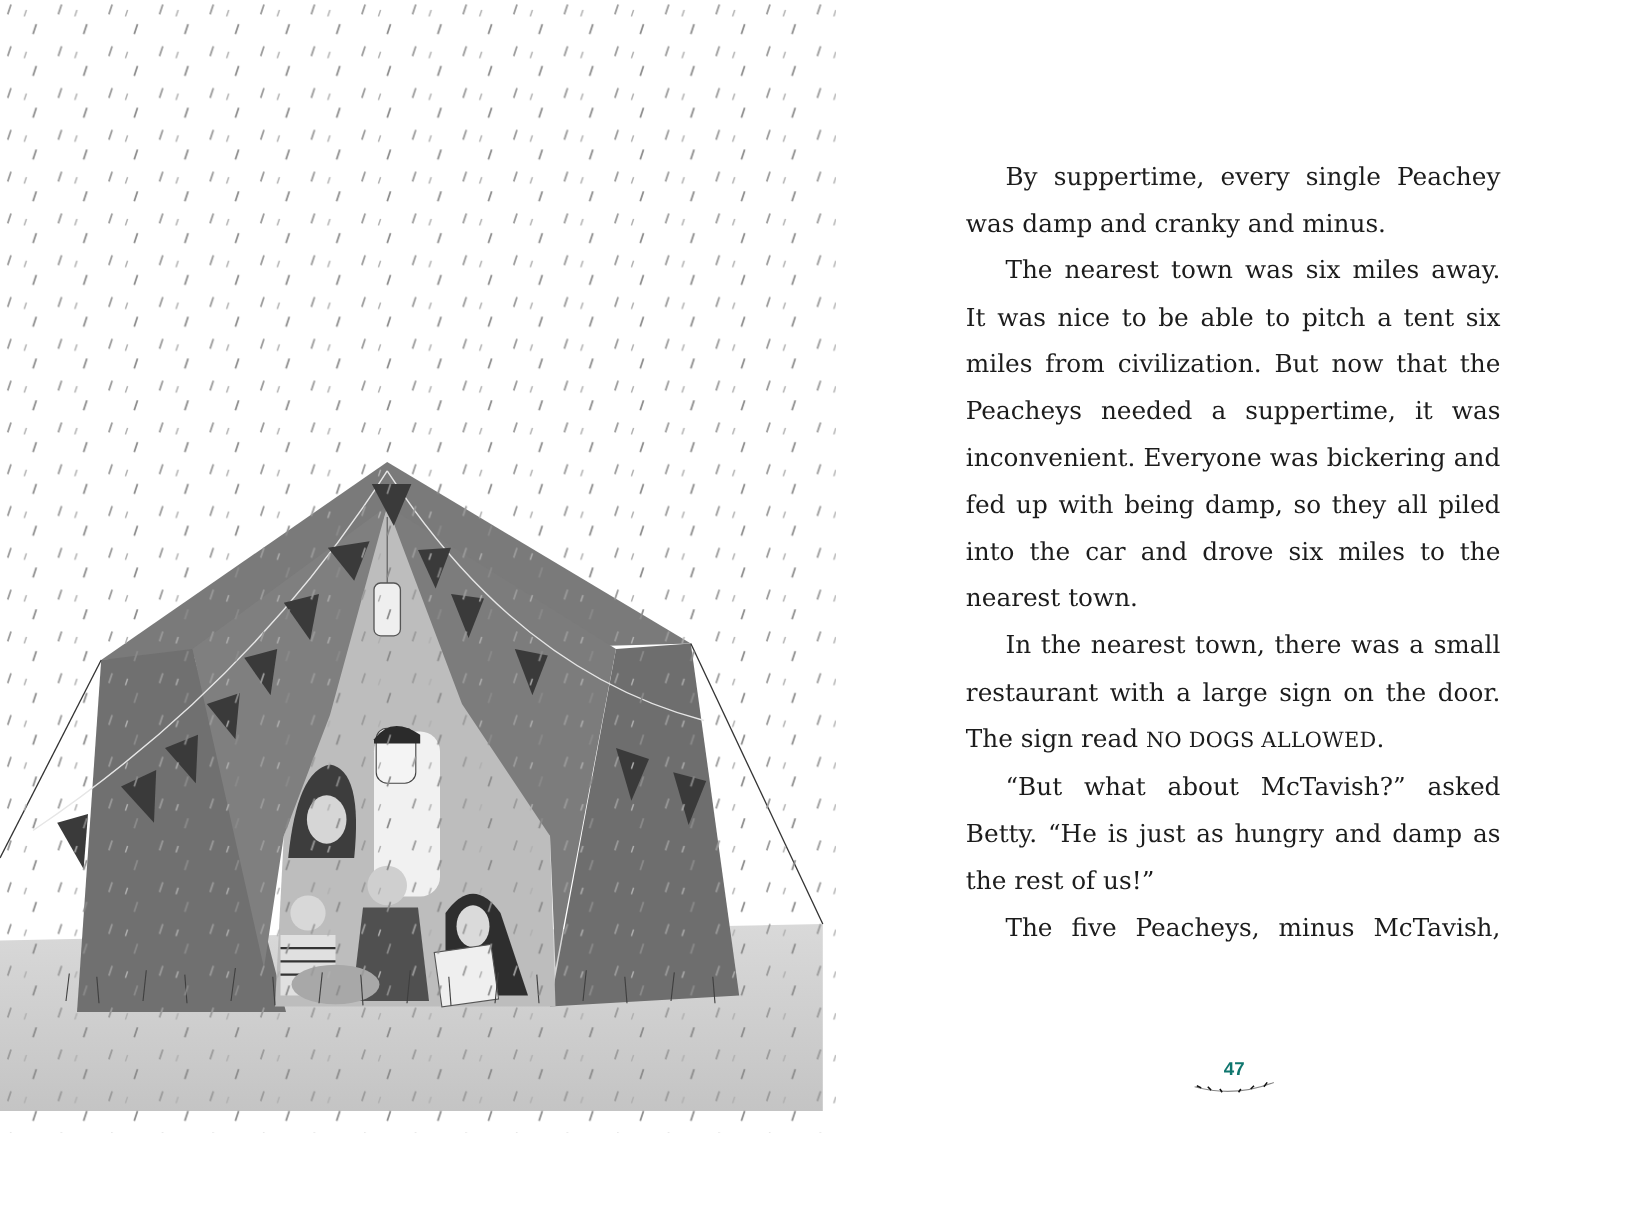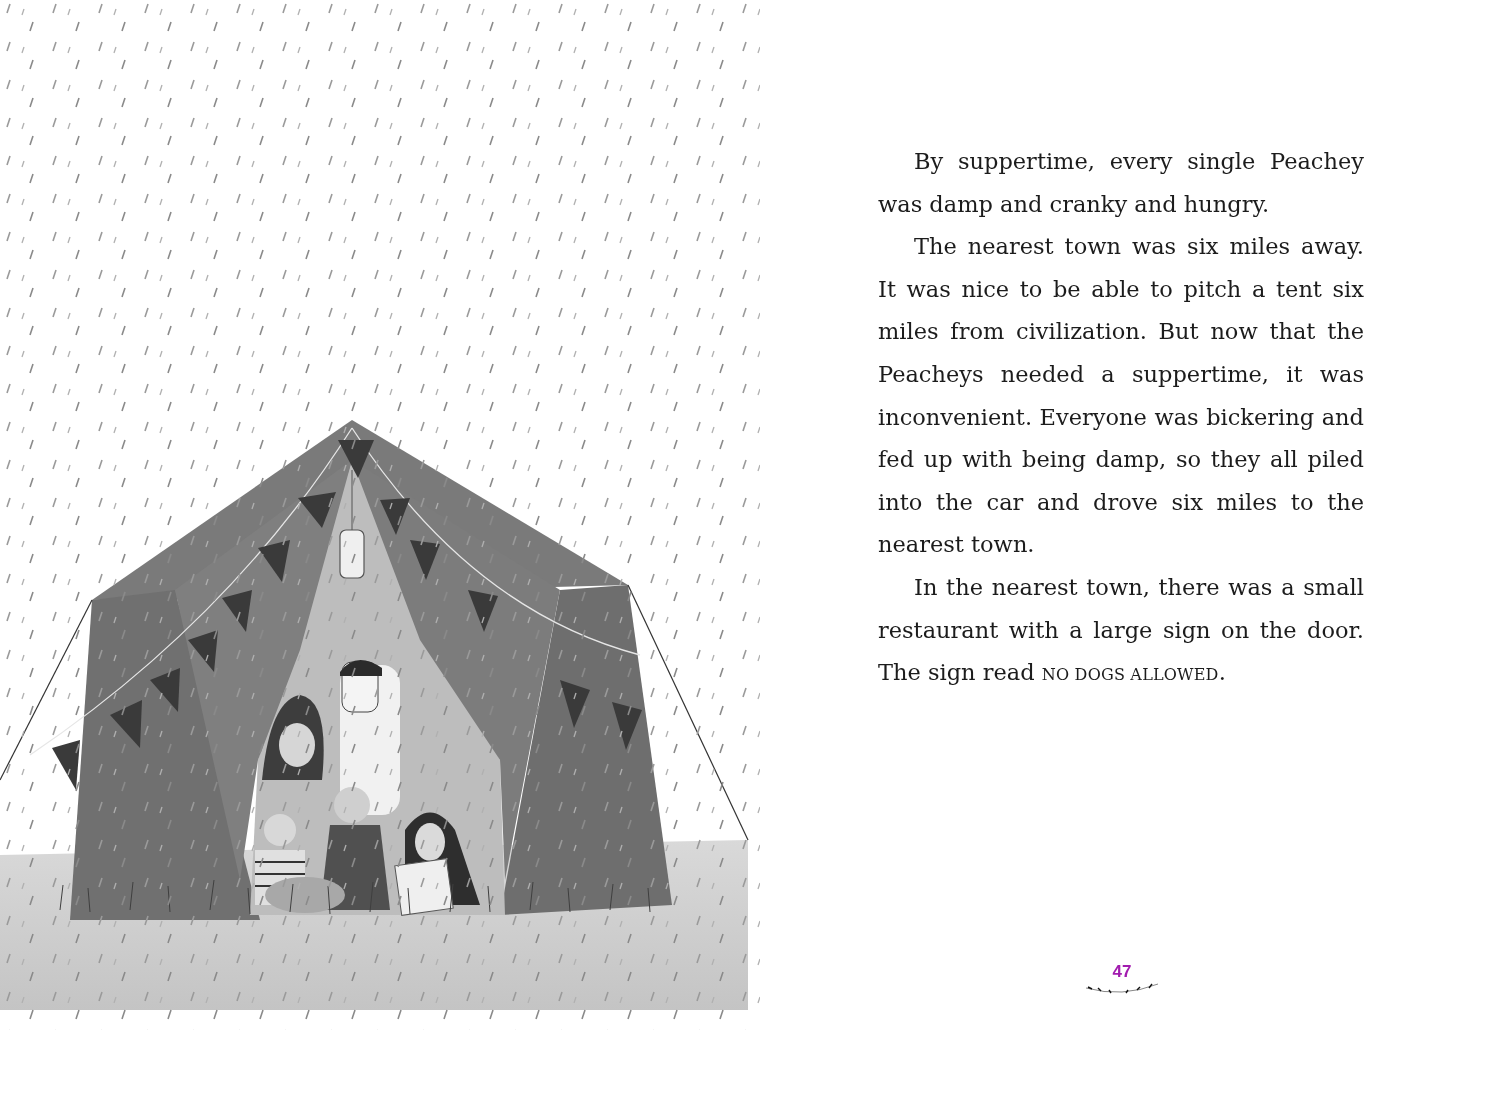--- a/index.html
+++ b/index.html
@@ -4,23 +4,23 @@
 <style>
   html, body { margin:0; padding:0; }
   body { width:1500px; height:1107px; background:#ffffff; position:relative; overflow:hidden;
          font-family:"DejaVu Serif", "Liberation Serif", serif; color:#1c1c1c; }
   .illustration { position:absolute; left:0; top:0; width:760px; height:1030px; }
   .illustration svg { width:100%; height:100%; display:block; }
   .text-column { position:absolute; left:878px; top:140px; width:486px; }
   .para { margin:0; font-size:22.5px; line-height:42.6px; text-align:justify; text-align-last:left; }
   .para.indent { text-indent:36px; }
   .para.lastline-justify { text-align-last:justify; }
-  .smallcaps { font-size:16px; letter-spacing:0.2px; }
+  .smallcaps { font-size:19px; letter-spacing:0.2px; }
   .folio { position:absolute; left:1082px; top:962px; width:80px; text-align:center; }
-  .folio-number { font-family:"Liberation Sans", sans-serif; font-weight:bold; font-size:17px; color:#a21caf; display:block; line-height:20px; }
+  .folio-number { font-family:"Liberation Sans", sans-serif; font-weight:bold; font-size:17px; color:#0f766e; display:block; line-height:20px; }
   .folio-vine { display:block; margin:0 auto; }
 </style>
 </head>
 <body>
 
 <div class="illustration">
   <svg viewBox="0 0 760 1030" xmlns="http://www.w3.org/2000/svg">
     <defs>
       <pattern id="rain" width="46" height="38" patternUnits="userSpaceOnUse">
         <line x1="10" y1="4" x2="7" y2="13" stroke="#9a9a9a" stroke-width="1.6"></line>
@@ -105,23 +105,25 @@
         <line x1="570" y1="912" x2="568" y2="888"></line>
       <line x1="610" y1="910" x2="613" y2="884"></line>
         <line x1="650" y1="912" x2="648" y2="888"></line>
     </g>
 
     <rect x="0" y="0" width="760" height="1030" fill="url(#rain)"></rect>
   </svg>
 </div>
 
 <div class="text-column">
-  <p class="para indent">By suppertime, every single Peachey was damp and cranky and hungry.</p>
+  <p class="para indent">By suppertime, every single Peachey was damp and cranky and minus.</p>
   <p class="para indent">The nearest town was six miles away. It was nice to be able to pitch a tent six miles from civilization. But now that the Peacheys needed a suppertime, it was inconvenient. Everyone was bickering and fed up with being damp, so they all piled into the car and drove six miles to the nearest town.</p>
   <p class="para indent"><span>In the nearest town, there was a small restaurant with a large sign on the door. The sign read </span><span class="smallcaps">NO DOGS ALLOWED</span><span>.</span></p>
+  <p class="para indent">“But what about McTavish?” asked Betty. “He is just as hungry and damp as the rest of us!”</p>
+  <p class="para indent lastline-justify">The five Peacheys, minus McTavish,</p>
 </div>
 
 <div class="folio">
   <span class="folio-number">47</span>
   <svg class="folio-vine" width="76" height="14" viewBox="0 0 76 14">
     <path d="M2 6 Q38 16 74 2" fill="none" stroke="#888" stroke-width="1"></path>
     <g stroke="#111" stroke-width="1.4" fill="none">
       <path d="M4 5 l4 2"></path>
         <path d="M14 6 l3 3"></path>
         <path d="M25 8 l2 3"></path>

